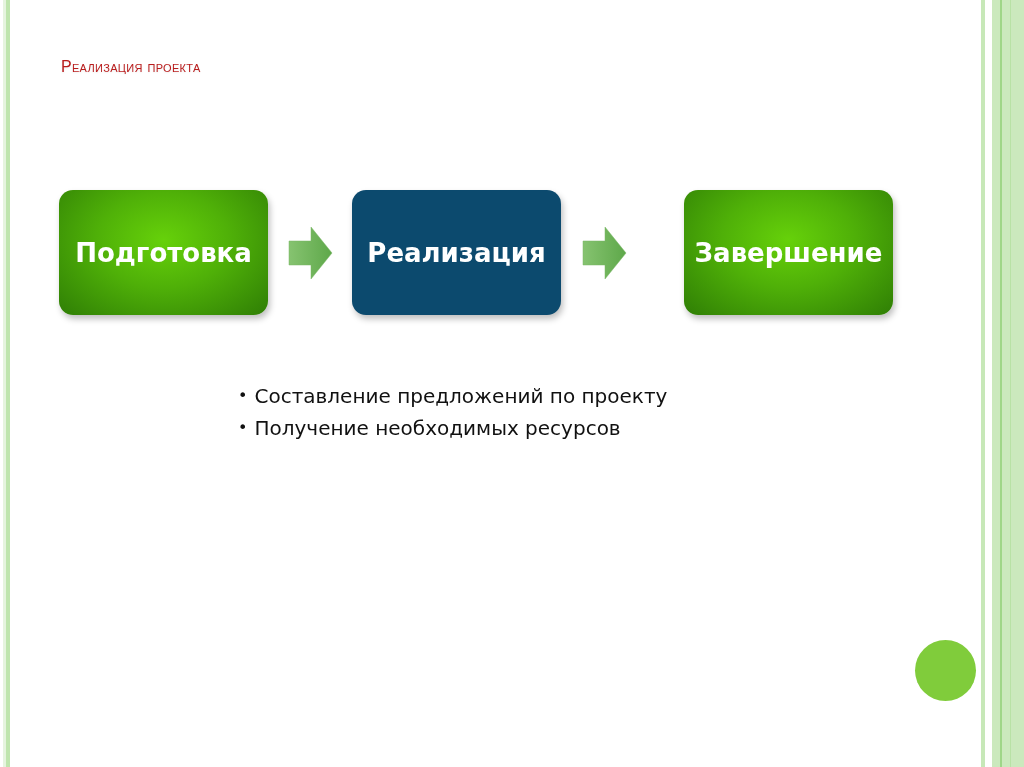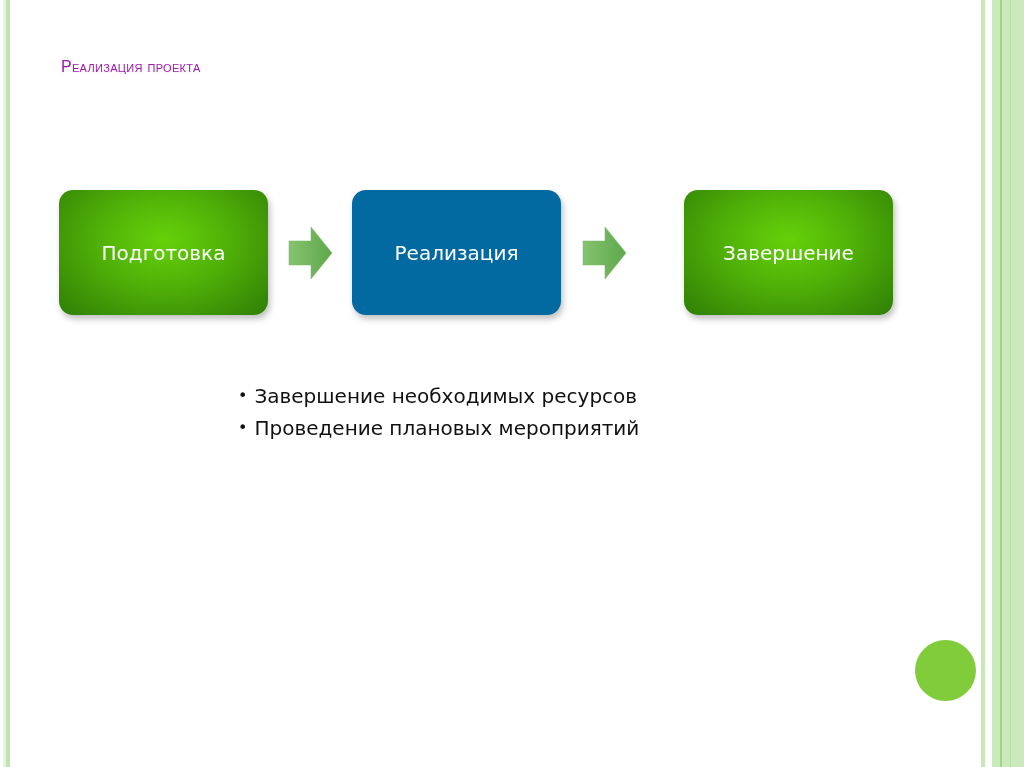--- a/index.html
+++ b/index.html
@@ -11,38 +11,38 @@
   .stripe { position: absolute; top: 0; bottom: 0; }
   .l1 { left: 3px; width: 3px; background: #e6f4df; }
   .l2 { left: 6px; width: 4px; background: #bfe5ae; }
   .r1 { left: 981px; width: 4px; background: #c7e8b8; }
   .r2 { left: 992px; width: 32px; background: #cbe9bd; }
   .r3 { left: 1000px; width: 2px; background: #9fd688; }
   .r4 { left: 1010px; width: 1px; background: #b8e2a5; }
 
   .title {
     position: absolute; left: 61px; top: 58px;
-    font-size: 16px; color: #a21caf; letter-spacing: 0.3px;
+    font-size: 16px; color: #b91c1c; letter-spacing: 0.3px;
     font-variant: small-caps;
     text-shadow: 0 1px 2px rgba(0,0,0,0.08);
   }
 
   .box {
     position: absolute; top: 190px; width: 209px; height: 125px;
     border-radius: 14px;
     display: flex; align-items: center; justify-content: center;
-    color: #ffffff; font-weight: normal; font-size: 20px;
+    color: #ffffff; font-weight: bold; font-size: 26px;
     box-shadow: 2px 4px 6px rgba(0,0,0,0.25);
     font-family: "DejaVu Sans", sans-serif;
   }
   .box.green {
     background: radial-gradient(ellipse at 50% 40%, #66d10a 0%, #4fb008 45%, #2f7e05 100%);
   }
   .box.red {
-    background: #0369a1;
+    background: #0c4a6e;
   }
   .box1 { left: 59px; }
   .box2 { left: 352px; }
   .box3 { left: 644px; margin-left: 40px; }
 
   .arrow {
     position: absolute; top: 226px; width: 46px; height: 54px;
   }
   .arrow1 { left: 287px; }
   .arrow2 { left: 581px; }
@@ -98,17 +98,17 @@
     </linearGradient>
   </defs>
   <polygon points="2,15 24,15 24,1 45,27 24,53 24,39 2,39" fill="url(#ag2)" stroke="#7ab766" stroke-width="0.5"></polygon>
 </svg>
 
 <div class="box green box3">
   <span>Завершение</span>
 </div>
 
 <ul class="bullets">
-  <li>Завершение необходимых ресурсов</li>
-  <li>Проведение плановых мероприятий</li>
+  <li>Составление предложений по проекту</li>
+  <li>Получение необходимых ресурсов</li>
 </ul>
 
 <div class="dot"></div>
 
 </body></html>

